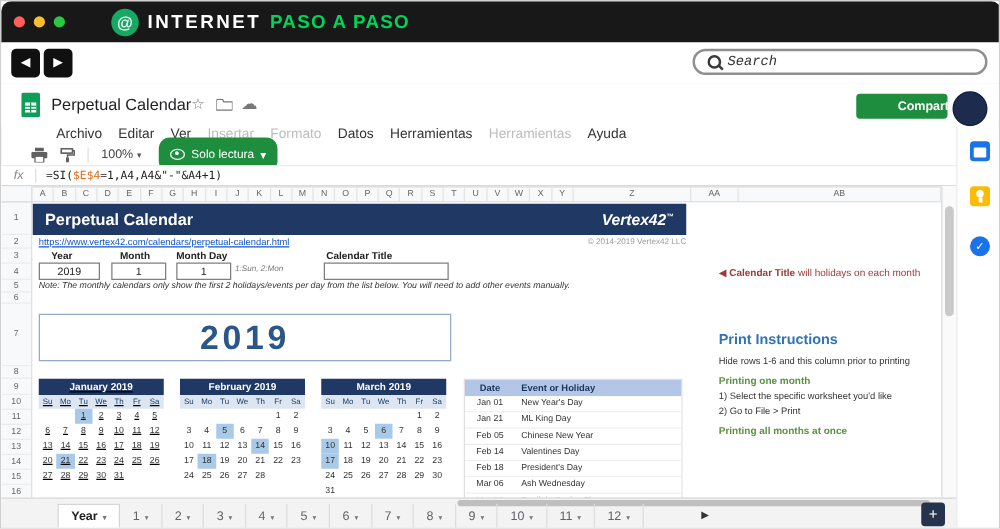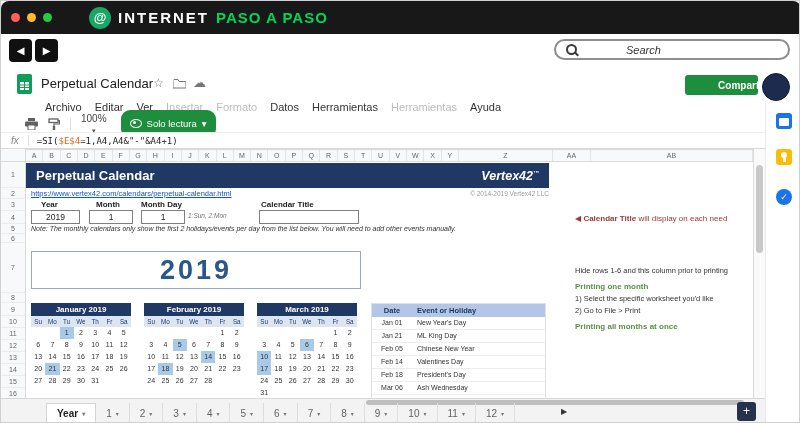--- a/index.html
+++ b/index.html
@@ -16,41 +16,41 @@
   .logo-secondary{color:#00d45a;font-weight:bold;font-size:15px;letter-spacing:1px;}
 
   
   .browser-bar{position:absolute;top:33px;left:0;width:800px;height:33px;background:#fff;border-bottom:1px solid #e3e3e3;}
   .nav-btn{position:absolute;top:5px;width:23px;height:23px;background:#101010;border-radius:4px;color:#fff;
     font-size:10px;text-align:center;line-height:23px;cursor:pointer;}
   .search-box{position:absolute;left:553px;top:5px;width:236px;height:21px;border:2px solid #8f8f8f;border-radius:13px;
     display:flex;align-items:center;box-sizing:border-box;background:#fff;}
   .mag{width:7px;height:7px;border:2px solid #3a3a3a;border-radius:50%;position:relative;margin:0 5px 0 10px;}
   .mag::after{content:"";position:absolute;width:5px;height:2px;background:#3a3a3a;transform:rotate(45deg);right:-4px;bottom:-2px;}
-  .search-ph{font-family:Liberation Sans, sans-serif;font-style:italic;font-size:11px;color:#333;margin-left:44px;}
+  .search-ph{font-family:Liberation Mono, monospace;font-style:italic;font-size:11px;color:#333;}
 
   
   .sheets-header{position:absolute;top:66px;left:0;width:800px;height:34px;background:#fff;}
   .sheets-file-icon{position:absolute;left:16px;top:7px;}
   .doc-title{position:absolute;left:40px;top:9px;font-size:13px;color:#202124;}
   .title-icon{position:absolute;top:9px;font-size:12px;color:#777;}
   .share-btn{position:absolute;left:684px;top:8px;width:73px;height:20px;background:var(--c-accent_green,#1e8e3e);
     border-radius:3px;display:flex;align-items:center;justify-content:center;gap:5px;color:#fff;}
   .share-btn span{font-size:10px;font-weight:bold;padding-left:36px;}
   .avatar{position:absolute;left:761px;top:6px;width:26px;height:26px;border-radius:50%;background:#1d2b4e;border:1px solid #0e1c38;}
 
   
   .menu-bar{position:absolute;top:100px;left:44px;height:14px;display:flex;gap:13px;}
   .menu-item{font-size:11px;color:#333;cursor:pointer;white-space:nowrap;}
   .menu-item.disabled{color:#bcbcbc;}
 
   
   .toolbar{position:absolute;top:114px;left:0;width:764px;height:17px;display:flex;align-items:center;padding-left:24px;gap:10px;box-sizing:border-box;}
   .tb-sep{width:1px;height:12px;background:#e0e0e0;}
-  .zoom-ctl{display:flex;align-items:center;gap:3px;font-size:10px;color:#444;cursor:pointer;flex-direction:column;}
+  .zoom-ctl{display:flex;align-items:center;gap:3px;font-size:10px;color:#444;cursor:pointer;}
   .caret{font-size:7px;color:#555;}
   .readonly-pill{display:flex;align-items:center;gap:5px;background:var(--c-accent_green,#1e8e3e);color:#fff;
     border-radius:9px;height:28px;padding:0 9px;cursor:pointer;margin-left:4px;}
   .readonly-pill span{font-size:9.5px;}
   .eye{width:10px;height:7px;border:1px solid #fff;border-radius:50%;position:relative;}
   .eye::after{content:"";position:absolute;width:3px;height:3px;background:#fff;border-radius:50%;left:2.5px;top:1px;}
 
   
   .formula-bar{position:absolute;top:131px;left:0;width:764px;height:17px;border-top:1px solid #ececec;border-bottom:1px solid #d9d9d9;
     display:flex;align-items:center;box-sizing:border-box;background:#fff;}
@@ -295,35 +295,36 @@
       <div class="f-box" style="left:5px;width:47px;">2019</div>
       <div class="f-box" style="left:63px;width:42px;">1</div>
       <div class="f-box" style="left:115px;width:42px;">1</div>
       <span class="f-hint">1:Sun, 2:Mon</span>
       <div class="f-box" style="left:233px;width:98px;"></div>
 
       <div class="sheet-note">Note: The monthly calendars only show the first 2 holidays/events per day from the list below. You will need to add other events manually.</div>
 
       <div class="callout">
         <span>◀</span>
-        <b>Calendar Title</b><span> will display on each need</span>
+        <b>Calendar Title</b><span> will holidays on each month</span>
       </div>
 
       <div class="big-year-box">
         <span class="big-year">2019</span>
       </div>
 
       <div class="instructions" id="instructions">
+          <div class="pi-heading">Print Instructions</div>
           <div class="pi-line">Hide rows 1-6 and this column prior to printing</div>
           <div class="pi-sec-title">Printing one month</div>
           <div class="pi-line">1) Select the specific worksheet you'd like</div>
           <div class="pi-line">2) Go to File &gt; Print</div>
           <div class="pi-sec-title">Printing all months at once</div>
         </div>
-    <div class="mini-cal" style="left: 5px;">
+    <div class="mini-cal" style="left: 5px; text-decoration: underline;">
           <div class="cal-head">January 2019</div>
           <div class="cal-dow">
             <span>Su</span>
             <span>Mo</span>
             <span>Tu</span>
             <span>We</span>
             <span>Th</span>
             <span>Fr</span>
             <span>Sa</span>
           </div>

